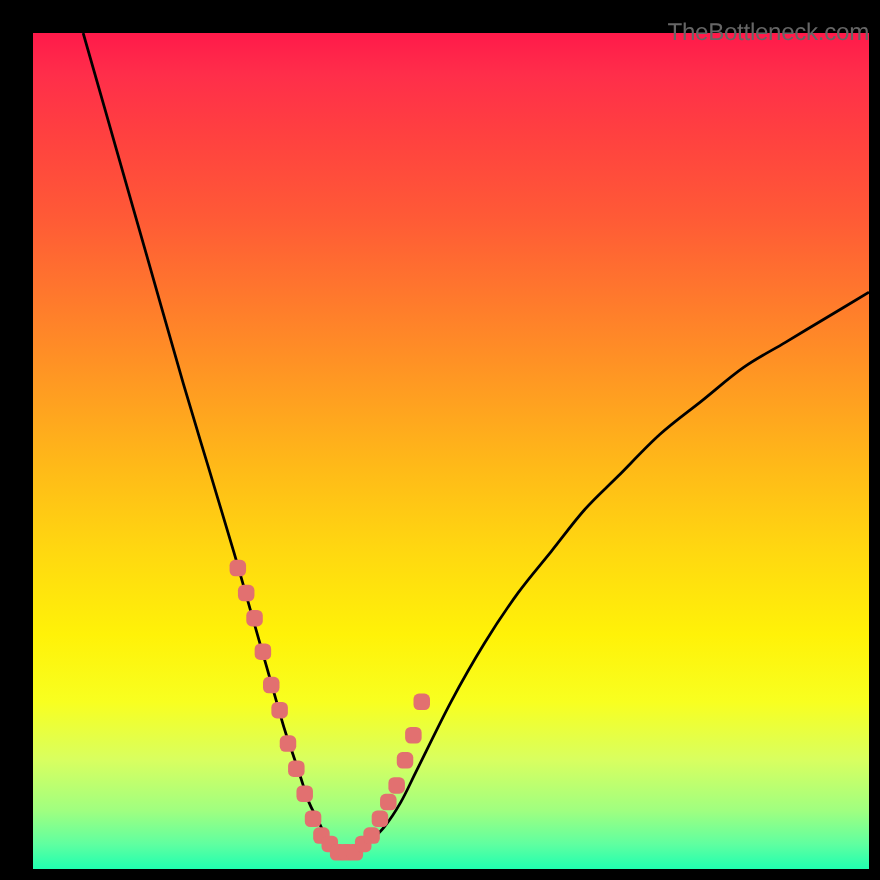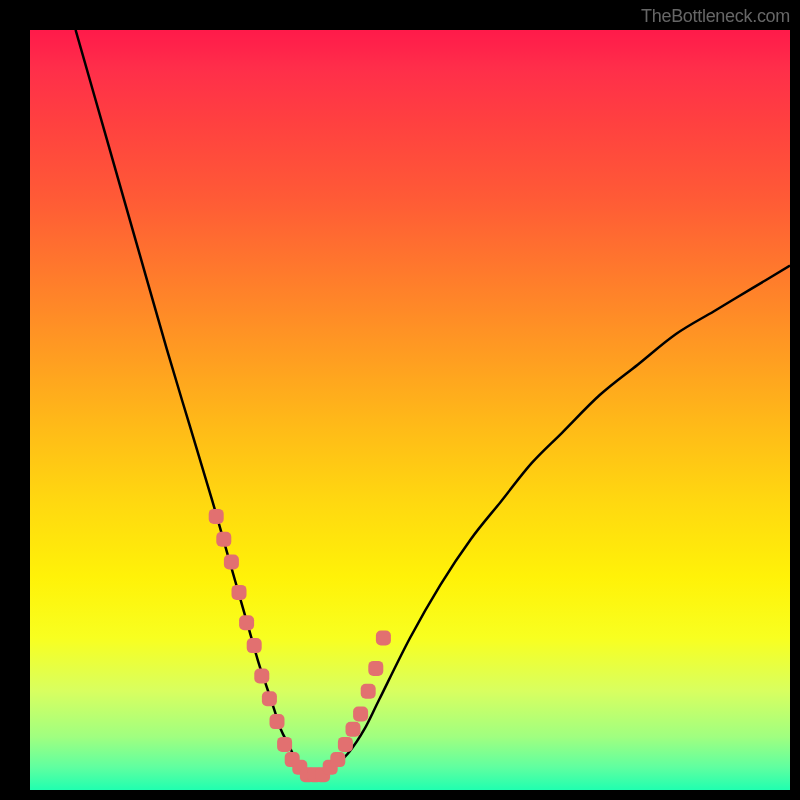--- a/index.html
+++ b/index.html
@@ -11,24 +11,24 @@
     overflow: hidden;
   }
   .container {
     position: relative;
     width: 800px;
     height: 800px;
     background: #000000;
   }
   .watermark {
     position: absolute;
-    top: 6px;
+    top: 16px;
     right: 10px;
     font-family: Arial, Helvetica, sans-serif;
-    font-size: 18px;
+    font-size: 22px;
     font-weight: 500;
     color: #666666;
     z-index: 10;
     letter-spacing: -0.3px;
   }
   .plot-area {
     position: absolute;
     left: 30px;
     top: 30px;
     width: 760px;

